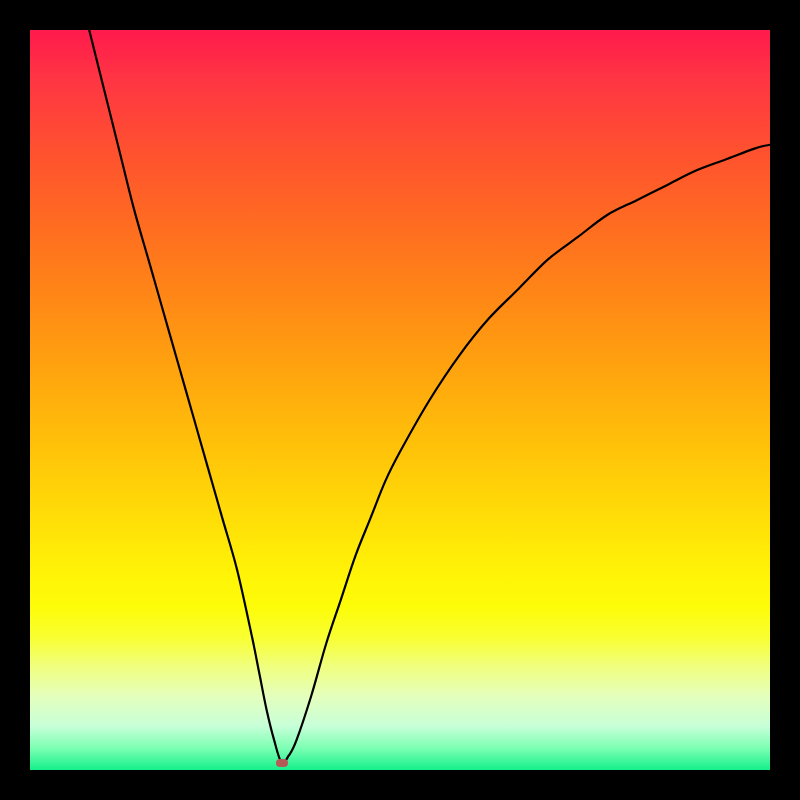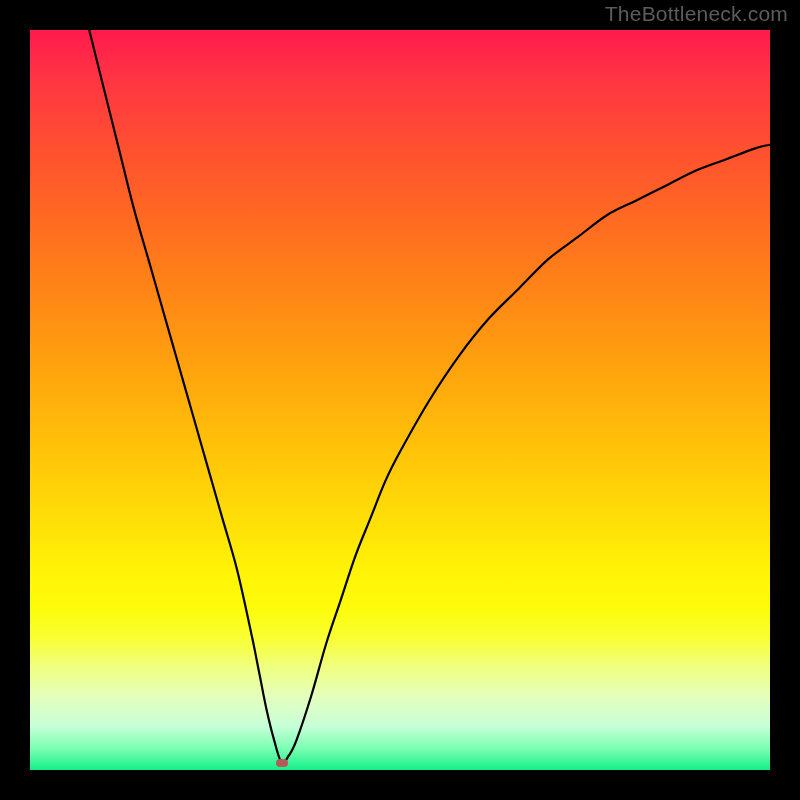--- a/index.html
+++ b/index.html
@@ -71,21 +71,20 @@
     border-radius: 4px;
     background: #b55a56;
     z-index: 20;
     transform: translate(-50%, -50%);
   }
 </style>
 </head>
 <body>
 
 <div class="frame">
-  <div class="watermark">TheBottleneck.com</div>
 
   <div class="plot-area">
     <div class="gradient-bg"></div>
     <svg class="curve" viewBox="0 0 740 740" preserveAspectRatio="none">
       <path id="curve-path" d="M 59.20 0.00 C 61.67 9.87, 69.07 39.47, 74.00 59.20 C 78.93 78.93, 83.87 98.67, 88.80 118.40 C 93.73 138.13, 98.67 159.10, 103.60 177.60 C 108.53 196.10, 113.47 212.13, 118.40 229.40 C 123.33 246.67, 128.27 263.93, 133.20 281.20 C 138.13 298.47, 143.07 315.73, 148.00 333.00 C 152.93 350.27, 157.87 367.53, 162.80 384.80 C 167.73 402.07, 172.67 419.33, 177.60 436.60 C 182.53 453.87, 187.47 471.13, 192.40 488.40 C 197.33 505.67, 202.27 520.47, 207.20 540.20 C 212.13 559.93, 218.30 589.53, 222.00 606.80 C 225.70 624.07, 226.93 631.47, 229.40 643.80 C 231.87 656.13, 234.33 669.70, 236.80 680.80 C 239.27 691.90, 241.73 701.77, 244.20 710.40 C 246.67 719.03, 249.13 730.13, 251.60 732.60 C 254.07 735.07, 256.53 728.90, 259.00 725.20 C 261.47 721.50, 262.70 720.27, 266.40 710.40 C 270.10 700.53, 276.27 682.03, 281.20 666.00 C 286.13 649.97, 291.07 630.23, 296.00 614.20 C 300.93 598.17, 305.87 584.60, 310.80 569.80 C 315.73 555.00, 320.67 538.97, 325.60 525.40 C 330.53 511.83, 335.47 500.73, 340.40 488.40 C 345.33 476.07, 350.27 462.50, 355.20 451.40 C 360.13 440.30, 362.60 435.37, 370.00 421.80 C 377.40 408.23, 389.73 386.03, 399.60 370.00 C 409.47 353.97, 419.33 339.17, 429.20 325.60 C 439.07 312.03, 448.93 299.70, 458.80 288.60 C 468.67 277.50, 478.53 268.87, 488.40 259.00 C 498.27 249.13, 508.13 238.03, 518.00 229.40 C 527.87 220.77, 537.73 214.60, 547.60 207.20 C 557.47 199.80, 567.33 191.17, 577.20 185.00 C 587.07 178.83, 596.93 175.13, 606.80 170.20 C 616.67 165.27, 626.53 160.33, 636.40 155.40 C 646.27 150.47, 656.13 144.92, 666.00 140.60 C 675.87 136.28, 685.73 133.20, 695.60 129.50 C 705.47 125.80, 717.80 120.87, 725.20 118.40 C 732.60 115.93, 737.53 115.32, 740.00 114.70" fill="none" stroke="#000000" stroke-width="2.2" stroke-linecap="round" stroke-linejoin="round"></path>
     </svg>
     <div id="min-marker" class="minimum-marker" style="left: 251.6px; top: 732.6px; background: rgb(181, 90, 86);"></div>
   </div>
 </div>
 

